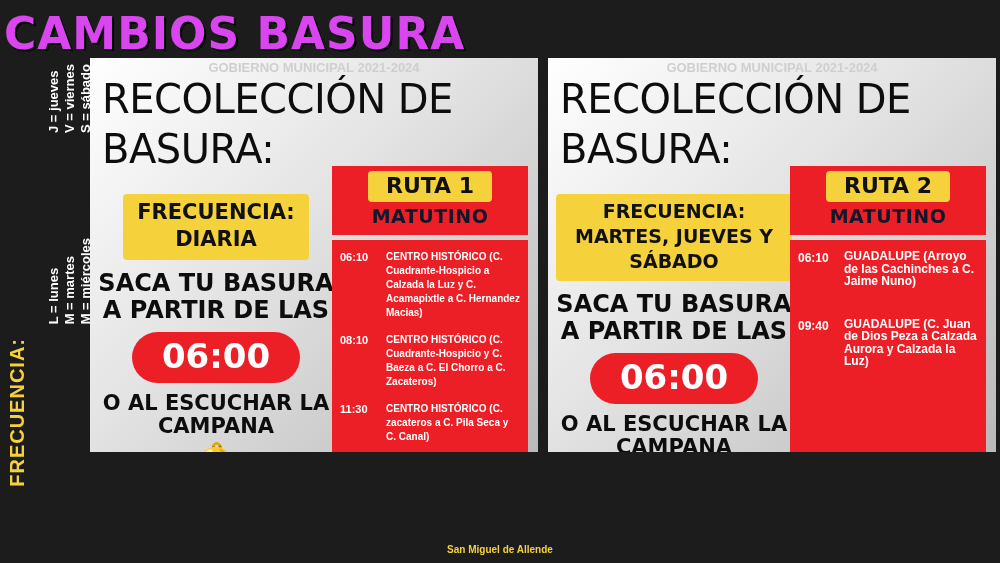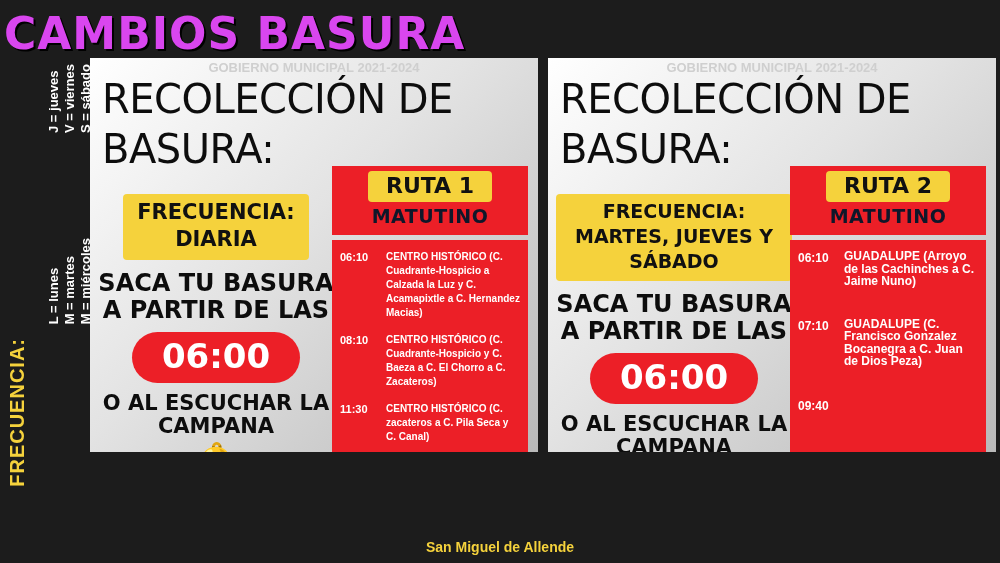--- a/index.html
+++ b/index.html
@@ -191,21 +191,21 @@
     line-height: 14px;
   }
   .route-col.wide .r-desc { font-size: 12px; line-height: 12.5px; }
   .route-col.wide .r-time { font-size: 12px; }
   
   .footer {
     position: absolute;
     left: 0; bottom: 8px; width: 1000px;
     text-align: center;
     color: #f5d23c;
-    font-size: 14px;
+    font-size: 10px;
     font-weight: bold;
   }
 </style>
 </head>
 <body>
 
 <div class="main-title">CAMBIOS BASURA</div>
 
 <div class="legend">
   <div class="legend-title">FRECUENCIA:</div>
@@ -277,23 +277,20 @@
     <div class="route-head">
       <div class="ruta-pill">RUTA 2</div>
       <div class="matutino">MATUTINO</div>
     </div>
     <div class="route-body">
       <div class="route-row r2">
         <div class="r-time">06:10</div>
         <div class="r-desc">GUADALUPE (Arroyo de las Cachinches a C. Jaime Nuno)</div>
       </div>
       <div class="route-row r2">
-        <div class="r-time">07:10</div>
-        <div class="r-desc">GUADALUPE (C. Francisco Gonzalez Bocanegra a  C. Juan de Dios Peza)</div>
-      </div>
-      <div class="route-row r2">
         <div class="r-time">09:40</div>
+        <div class="r-desc">GUADALUPE (C. Juan de Dios Peza a Calzada Aurora y Calzada la Luz)</div>
       </div>
     </div>
   </div>
 </div>
 
 <div class="footer">San Miguel de Allende</div>
 
 </body></html>

